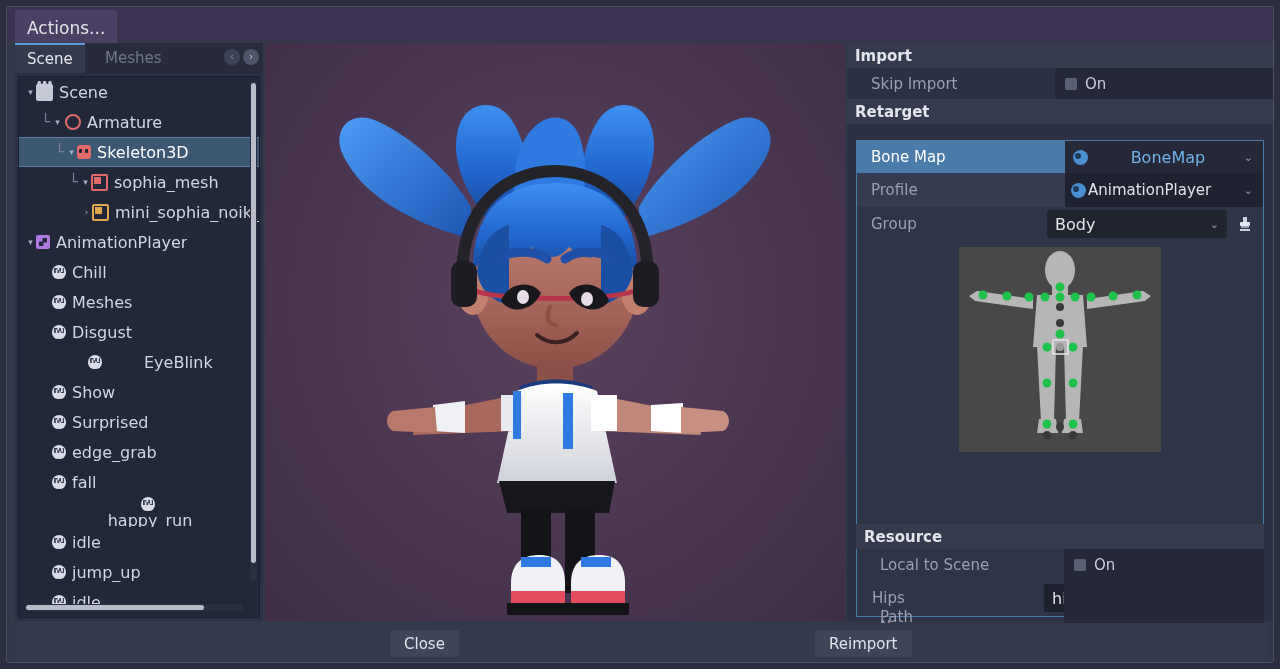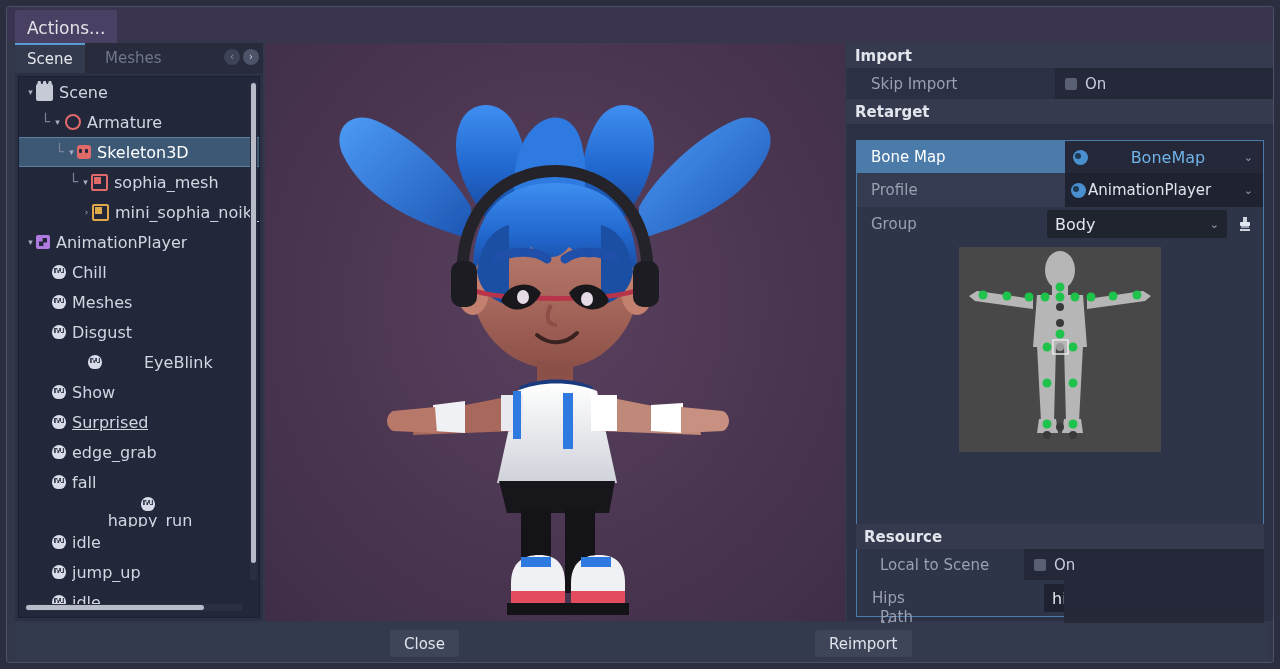--- a/index.html
+++ b/index.html
@@ -600,21 +600,21 @@
             <div class="trow" style="padding-left: 20px; gap: 36px;">
               <span class="caret"></span>
               <span class="tico ico-anim"></span>
               <span class="tlabel">EyeBlink</span>
             </div>
             <div class="trow" style="padding-left: 20px;">
               <span class="caret"></span>
               <span class="tico ico-anim"></span>
               <span class="tlabel">Show</span>
             </div>
-            <div class="trow" style="padding-left: 20px; text-decoration: underline;">
+            <div class="trow" style="padding-left: 20px;">
               <span class="caret"></span>
               <span class="tico ico-anim"></span>
               <span class="tlabel">Surprised</span>
             </div>
             <div class="trow" style="padding-left: 20px;">
               <span class="caret"></span>
               <span class="tico ico-anim"></span>
               <span class="tlabel">edge_grab</span>
             </div>
             <div class="trow" style="padding-left: 20px;">
@@ -861,21 +861,21 @@
             </svg>
           </div>
         </div>
       </div>
 
       <div class="res-section">
         <div class="sec-head" style="background:#353a4e;">
           <span>Resource</span>
         </div>
         <div class="prop-row">
-          <div class="prop-label" style="width:168px;">Local to Scene</div>
+          <div class="prop-label" style="width:208px;">Local to Scene</div>
           <div class="val-checkbox">
             <div class="cbox"></div>
             <span class="cb-label">On</span>
           </div>
         </div>
         <div class="prop-row">
           <div class="prop-label" style="width:208px;margin-top:42px;">Path</div>
           <div class="val-blank"><span></span></div>
         </div>
         <div class="prop-row">

